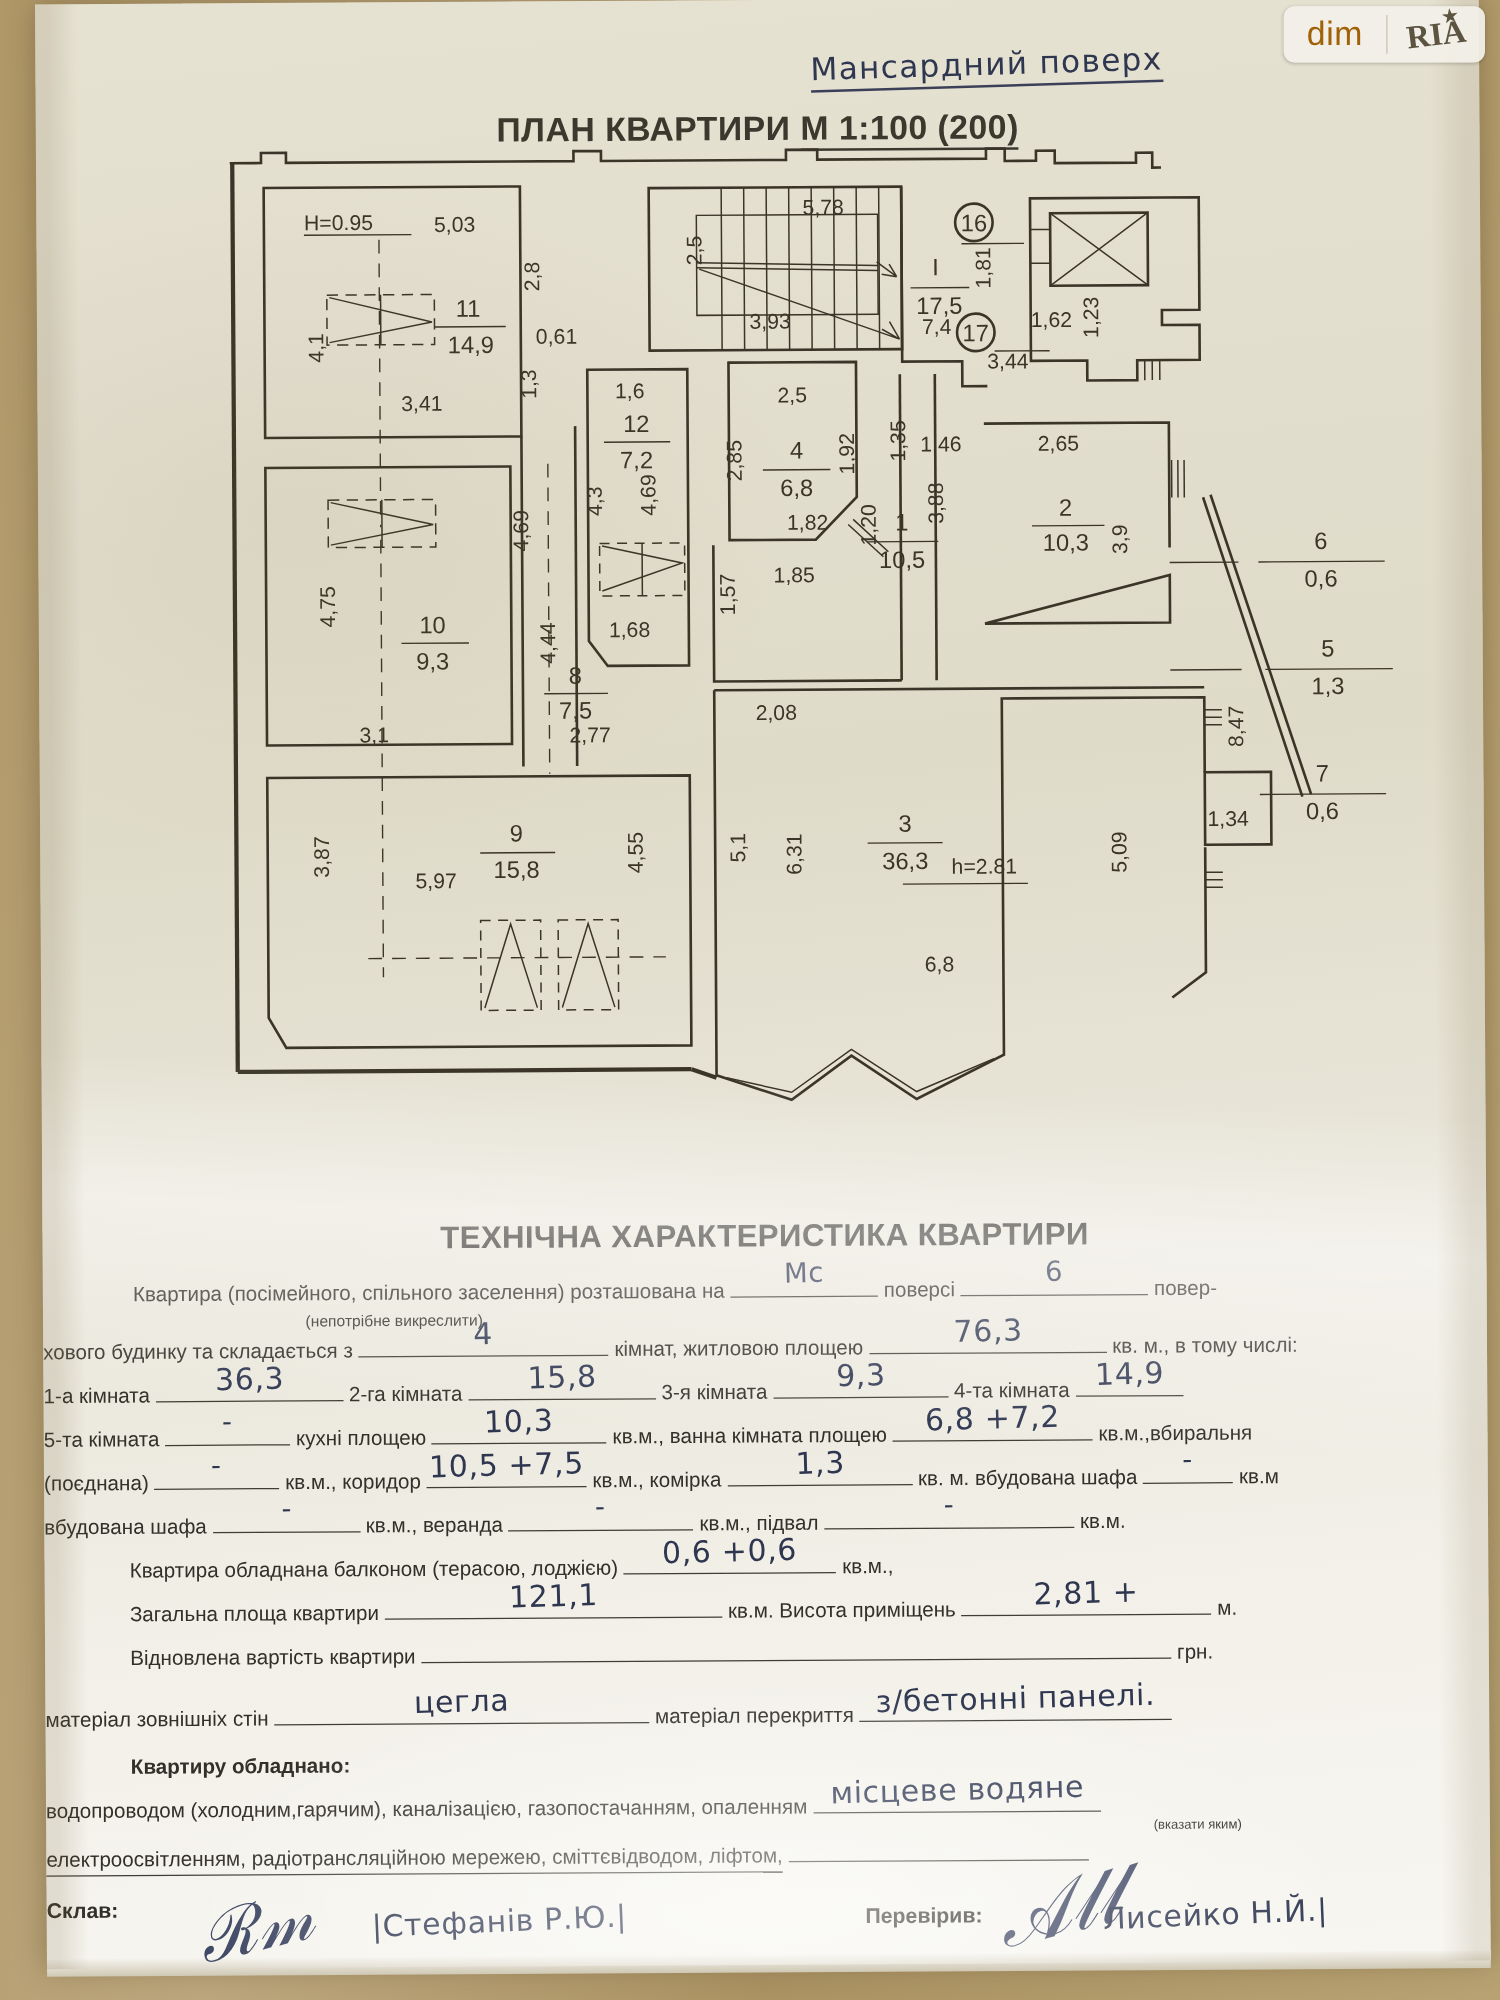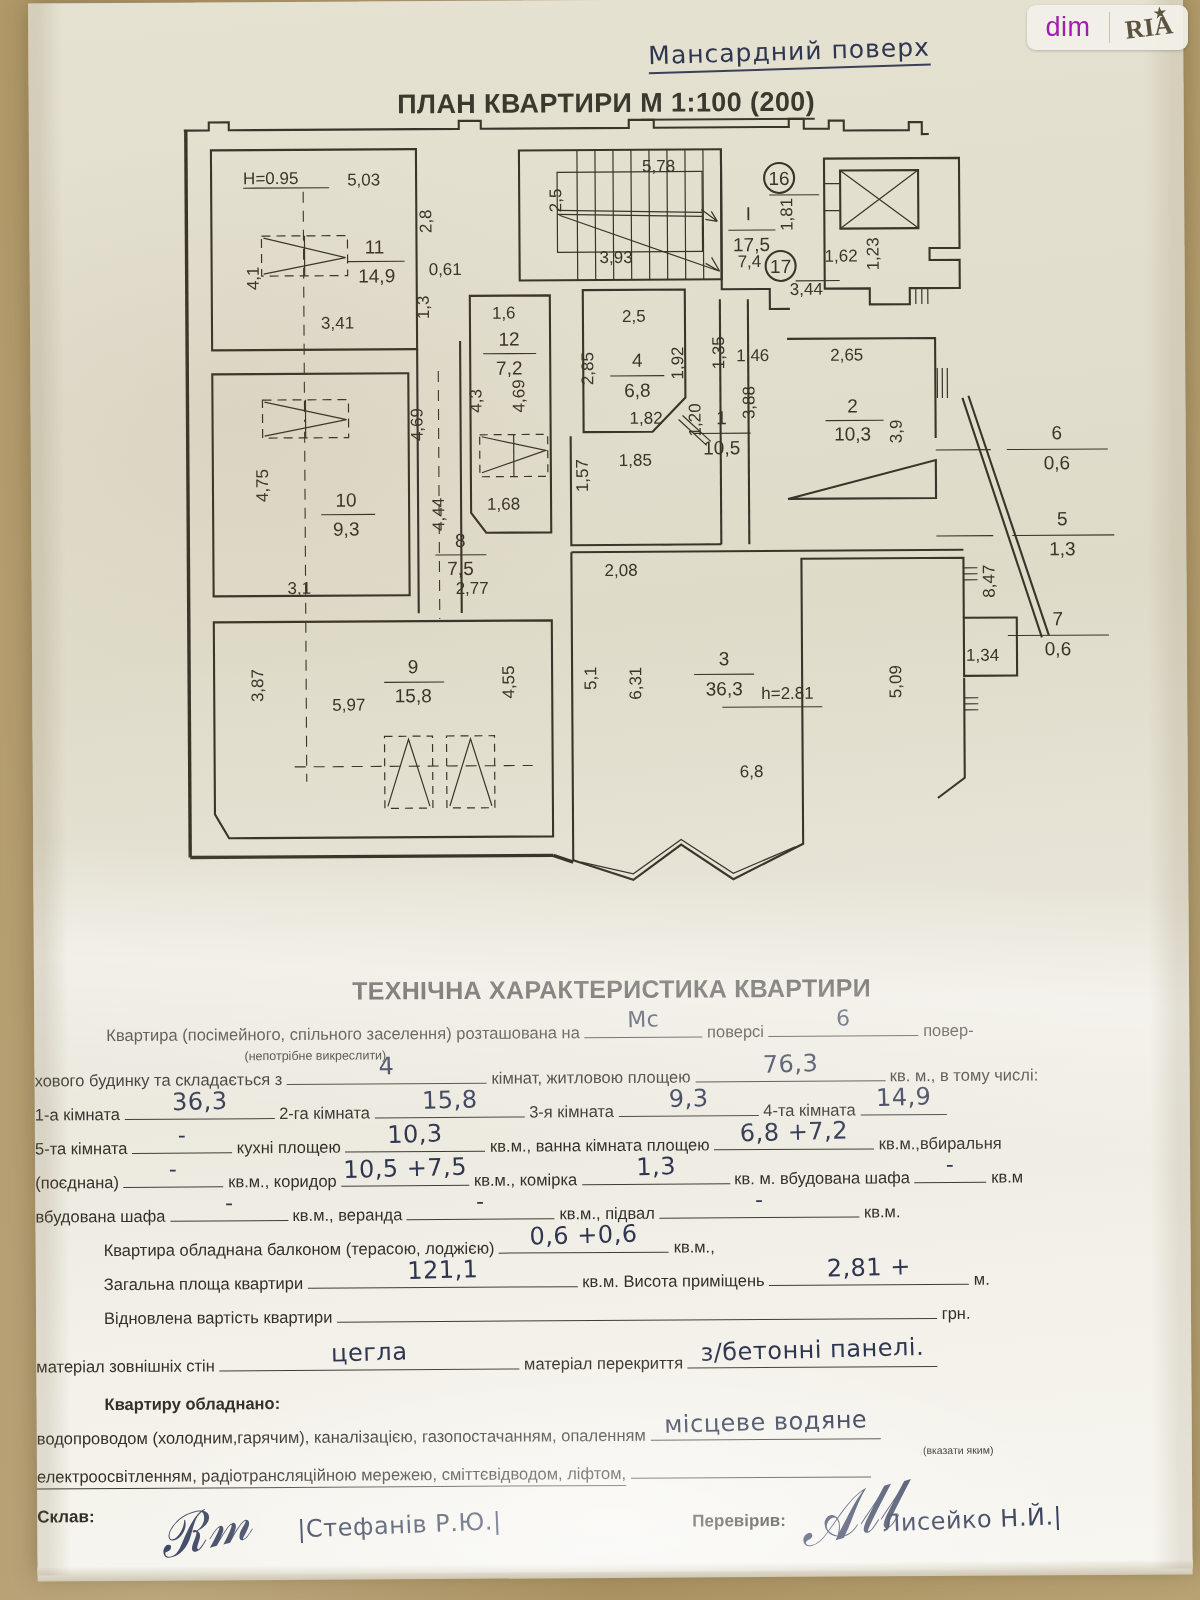--- a/index.html
+++ b/index.html
@@ -39,21 +39,21 @@
       radial-gradient(ellipse 560px 380px at 18% 26%, rgba(120,100,60,.07), transparent 72%);
   }
   #paper-bottom-edge{position:absolute;left:0;bottom:-6px;width:100%;height:14px;
     background:linear-gradient(180deg,#f4f2ec,#cfc8b4);}
 
   
   #logo{position:absolute;right:12px;top:5px;display:flex;height:45px;
     border-radius:9px;overflow:hidden;background:rgba(242,240,232,.93);
     box-shadow:0 1px 3px rgba(0,0,0,.2);z-index:40;}
   #logo .lg-dim{display:flex;align-items:center;justify-content:center;
-    width:82px;font-size:27px;color:#a21caf;letter-spacing:.5px;}
+    width:82px;font-size:27px;color:#a16207;letter-spacing:.5px;}
   #logo .lg-sep{width:1px;background:#c9c2ae;margin:7px 0;}
   #logo .lg-ria{position:relative;display:flex;align-items:center;justify-content:center;
     width:78px;font-size:26px;font-weight:bold;color:#5c5340;
     transform:rotate(-7deg);font-family:"Liberation Serif",serif;}
   #logo .lg-star{position:absolute;top:1px;right:20px;font-size:14px;color:#5c5340;}
 
   
   .hw{font-family:"DejaVu Sans",sans-serif;color:#2e3650;
       transform:rotate(-1.4deg);letter-spacing:1px;}
 

